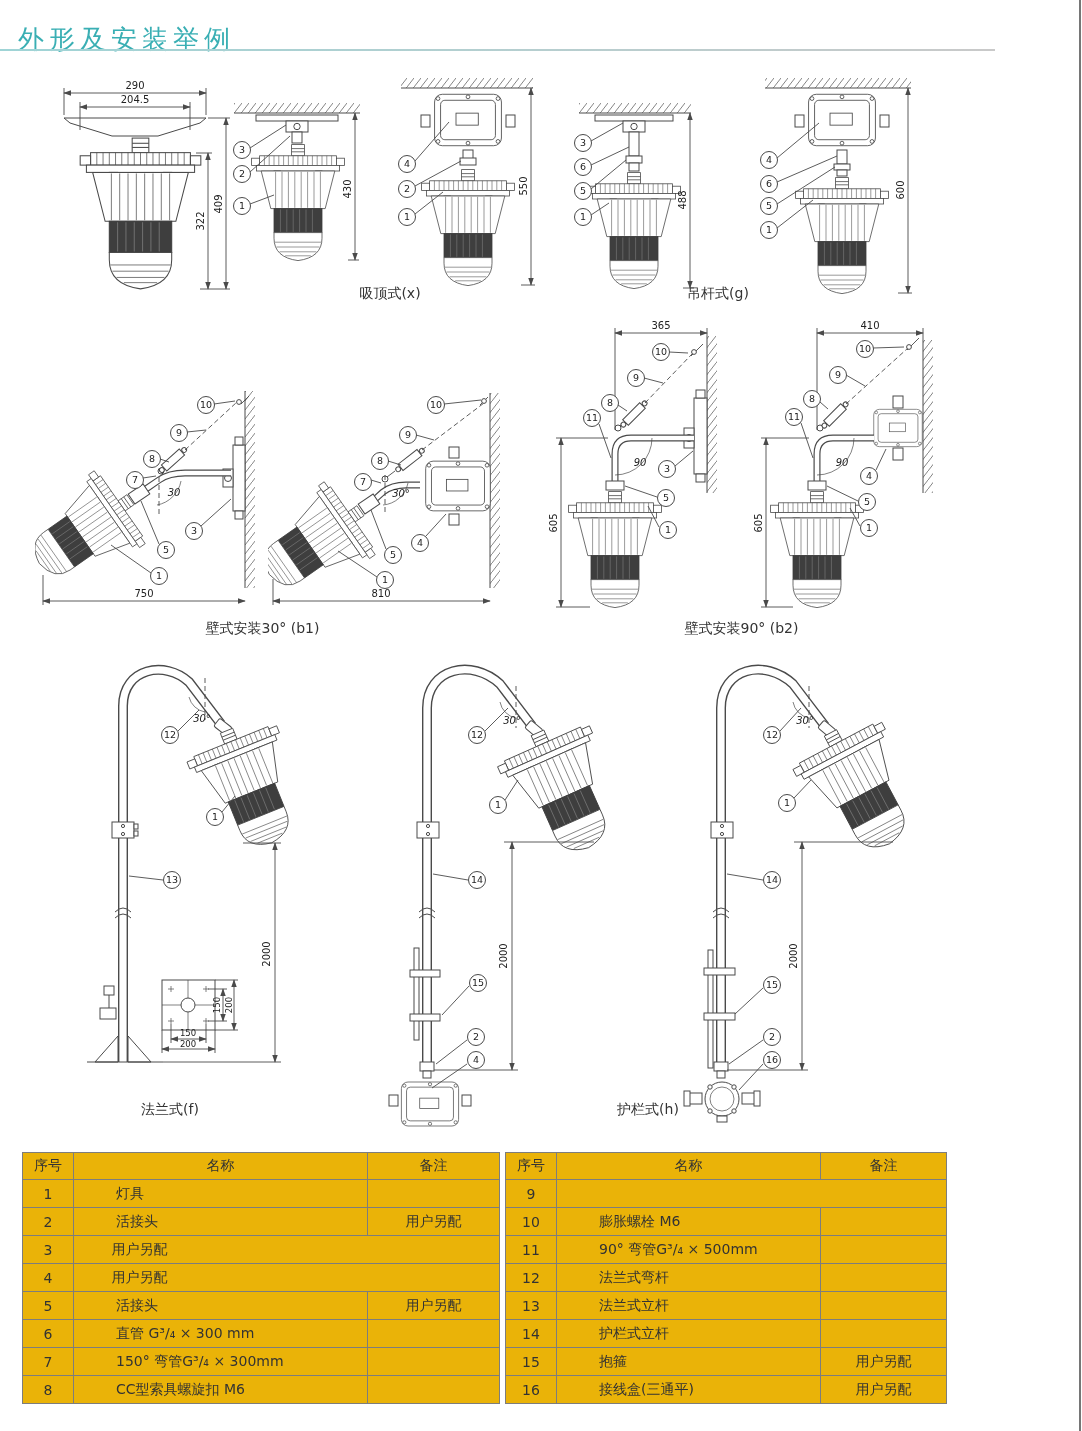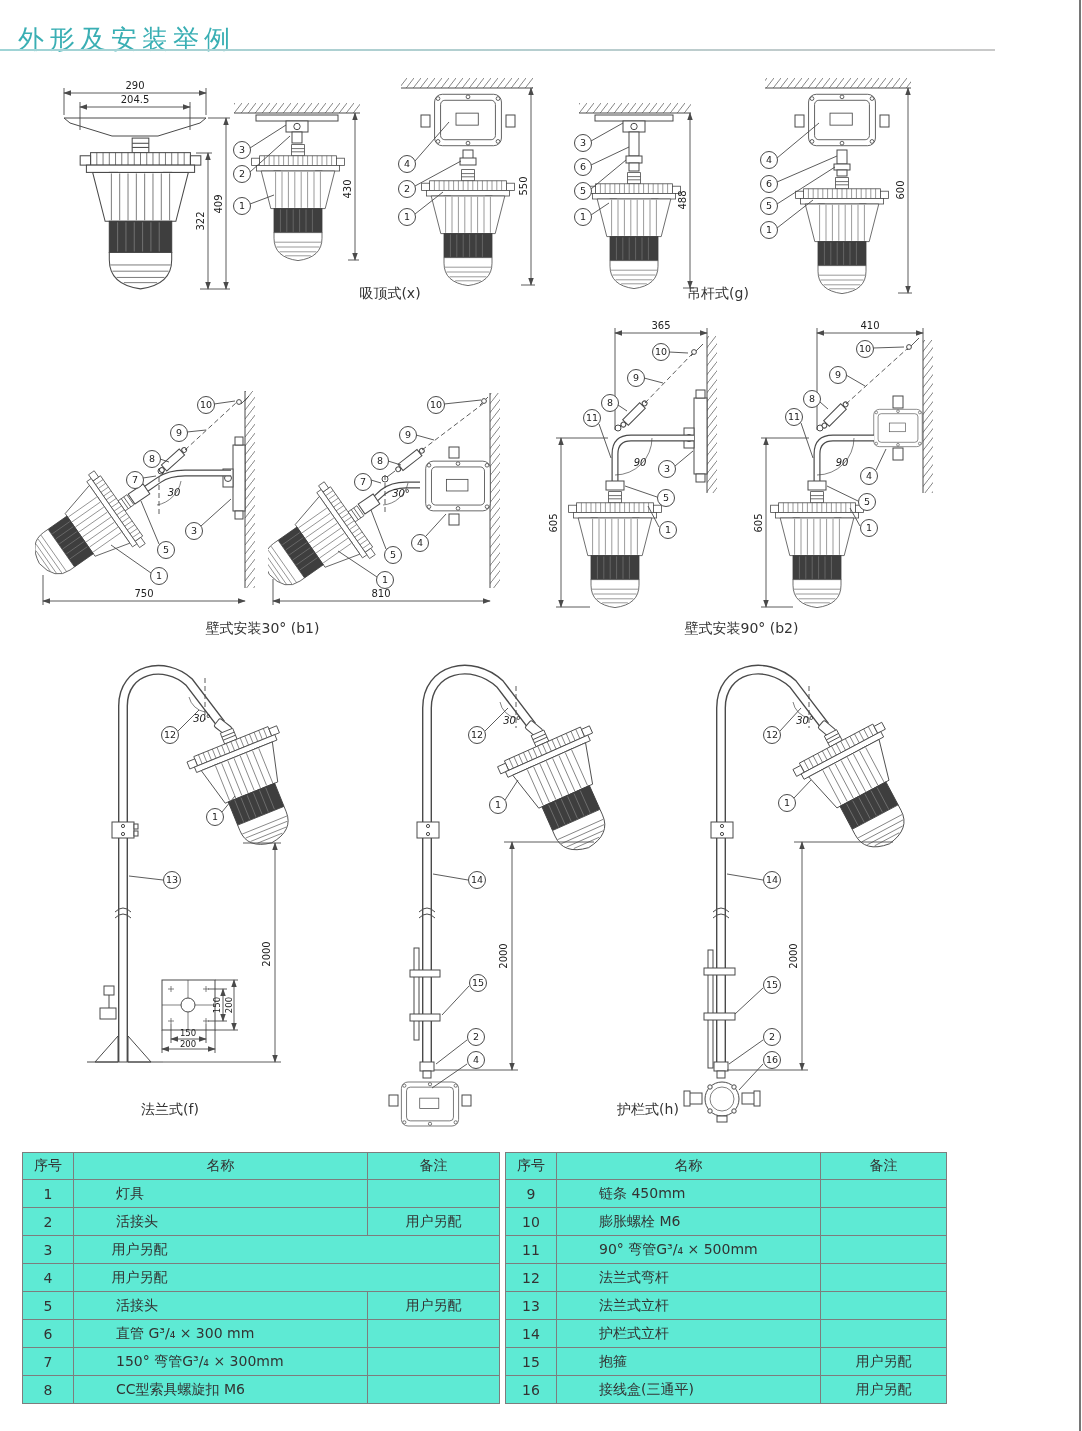--- a/index.html
+++ b/index.html
@@ -23,21 +23,21 @@
   .pipeI{stroke:#fff;stroke-width:4.6;fill:none}
   .pole{stroke:#4a4a4a;stroke-width:10;fill:none}
   .poleI{stroke:#fff;stroke-width:7.2;fill:none}
   .ht{fill:url(#hp);stroke:none}
   .co circle{fill:#fff;stroke:#4a4a4a;stroke-width:1}
   .co text{font-size:9.5px;fill:#222;text-anchor:middle}
   .dim{font-size:10px;fill:#222;text-anchor:middle}
   .dimS{font-size:8.5px;fill:#222;text-anchor:middle}
   .ang{font-size:10px;font-style:italic;fill:#222;text-anchor:middle}
   
-  .ptable{position:absolute;border:1px solid #7d7d7d;font-size:14px;color:#333;background:#5eead4}
+  .ptable{position:absolute;border:1px solid #7d7d7d;font-size:14px;color:#333;background:#eab308}
   .ptable .tr{display:flex;height:27px;border-bottom:1px solid #7d7d7d}
   .ptable .tr:last-child{border-bottom:none}
   .ptable .th{height:26px}
   .ptable .c0{width:50px;border-right:1px solid #7d7d7d;display:flex;align-items:center;justify-content:center}
   .ptable .c1{flex:1;border-right:1px solid #7d7d7d;display:flex;align-items:center;padding-left:42px}
   .ptable .c2{display:flex;align-items:center;justify-content:center}
   .ptable .th .c1{justify-content:center;padding-left:0}
   .lt .c2{width:131px}
   .rt .c2{width:125px}
 </style>
@@ -742,21 +742,20 @@
   </div>
 
   <div class="ptable rt" style="left:505px;top:1152px;width:440px">
     <div class="tr th">
       <div class="c0">序号</div>
       <div class="c1">名称</div>
       <div class="c2">备注</div>
     </div>
     <div class="tr">
         <div class="c0">9</div>
-        <div class="c1">链条 450mm</div>
         <div class="c2"></div>
       </div>
     <div class="tr">
         <div class="c0">10</div>
         <div class="c1">膨胀螺栓 M6</div>
         <div class="c2"></div>
       </div>
     <div class="tr">
         <div class="c0">11</div>
         <div class="c1">90° 弯管G³/₄ × 500mm</div>

